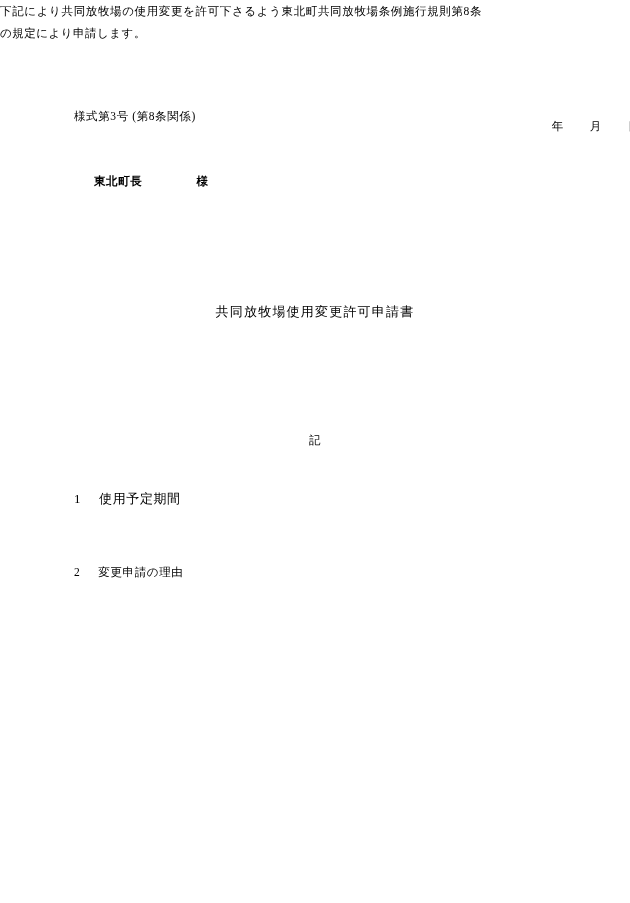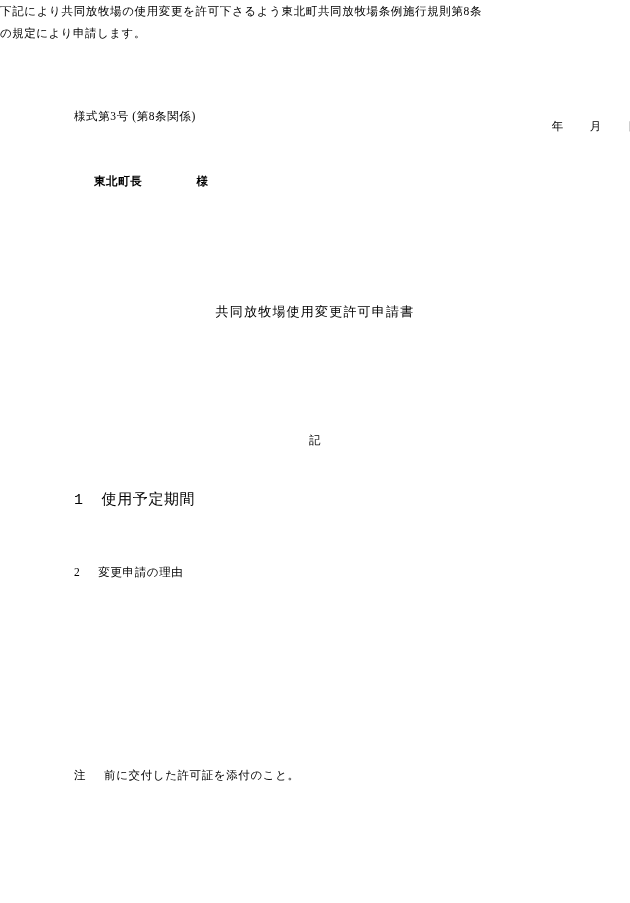--- a/index.html
+++ b/index.html
@@ -90,22 +90,21 @@
   .ki-mark {
     left: 0;
     top: 432px;
     width: 630px;
     text-align: center;
     font-size: 11.5px;
   }
   .item-1 {
     left: 74px;
     top: 489px;
-    font-size: 15px;
-    font-family: Liberation Mono, monospace;
+    font-size: 13px;
   }
   .item-2 {
     left: 74px;
     top: 564px;
     font-size: 11.5px;
   }
   .item-num-gap {
     display: inline-block;
     width: 18px;
   }
@@ -135,16 +134,15 @@
     <div class="t doc-title">共同放牧場使用変更許可申請書</div>
 
     <div class="body-para">下記により共同放牧場の使用変更を許可下さるよう東北町共同放牧場条例施行規則第8条の規定により申請します。</div>
 
     <div class="t ki-mark">記</div>
 
     <div class="t item-1"><span>1</span><span class="item-num-gap"></span><span>使用予定期間</span></div>
 
     <div class="t item-2"><span>2</span><span class="item-num-gap"></span><span>変更申請の理由</span></div>
 
-    <div class="t note"><span>注</span><span class="note-gap"></span><span>前に交付した許可証を添付のこと。</span></div>
 
   </div>
 </div>
 
 </body></html>

